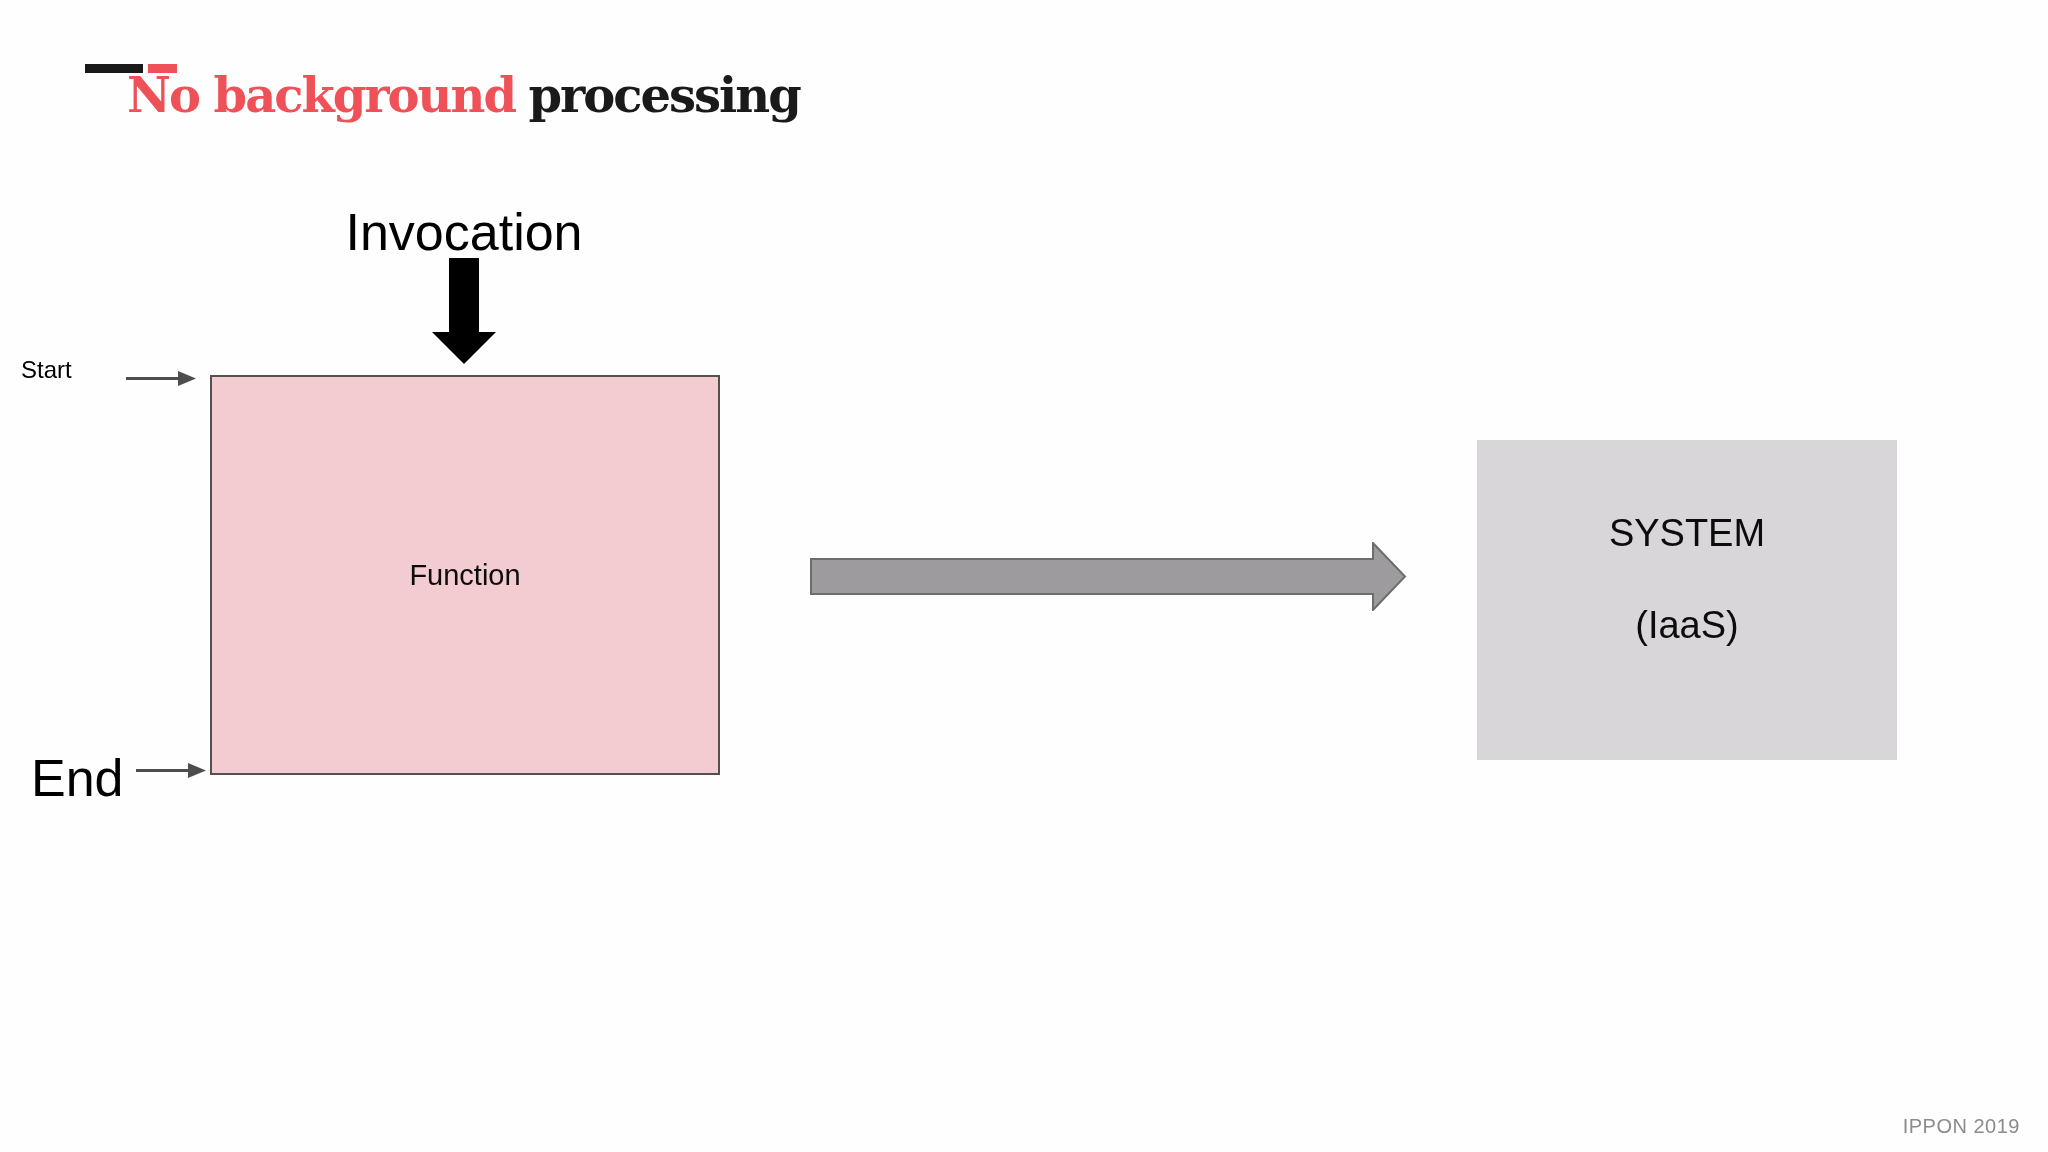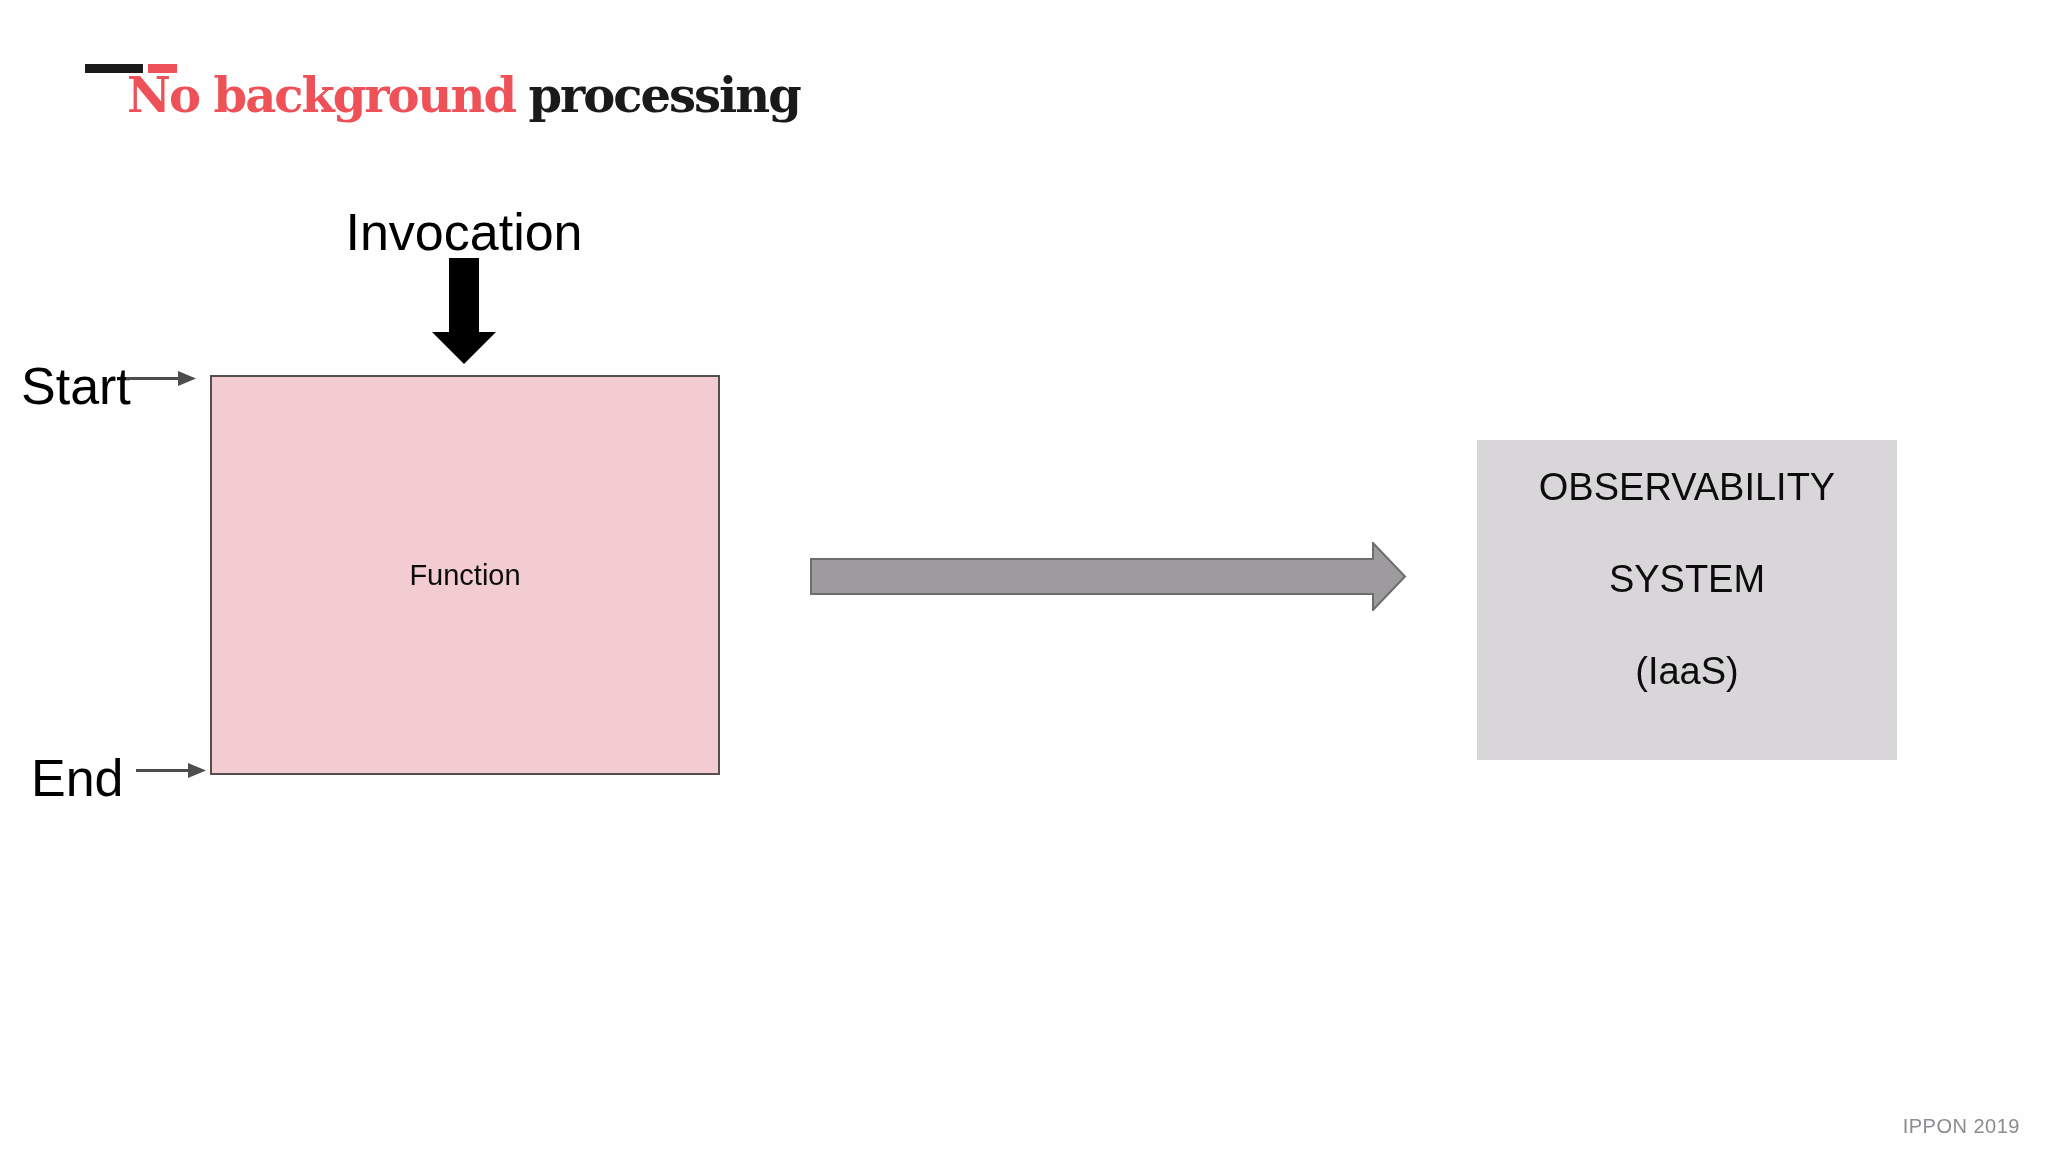--- a/index.html
+++ b/index.html
@@ -43,21 +43,21 @@
     top: 202px;
     transform: translateX(-50%);
     font-size: 52px;
     color: #000;
     white-space: nowrap;
   }
   .start-label {
     position: absolute;
     left: 21px;
     top: 356px;
-    font-size: 52px;
+    font-size: 24px;
     color: #000;
     text-align: center;
   }
   .end-label {
     position: absolute;
     left: 31px;
     top: 748px;
     font-size: 52px;
     color: #000;
   }
@@ -144,18 +144,17 @@
 
 <div class="function-box">
   <span class="function-box-label">Function</span>
 </div>
 
 <svg class="flow-arrow" viewBox="0 0 597 69" xmlns="http://www.w3.org/2000/svg" aria-hidden="true">
   <polygon points="1,17 563,17 563,1 595,34.5 563,68 563,52 1,52" fill="#9e9b9e" stroke="#6d6d6d" stroke-width="2" stroke-linejoin="miter"></polygon>
 </svg>
 
 <div class="observability-box">
-  <div class="observability-line">OBSERVABILITY</div>
   <div class="observability-line">SYSTEM</div>
   <div class="observability-line">(IaaS)</div>
 </div>
 
 <div class="footer-credit">IPPON 2019</div>
 
 </body></html>

